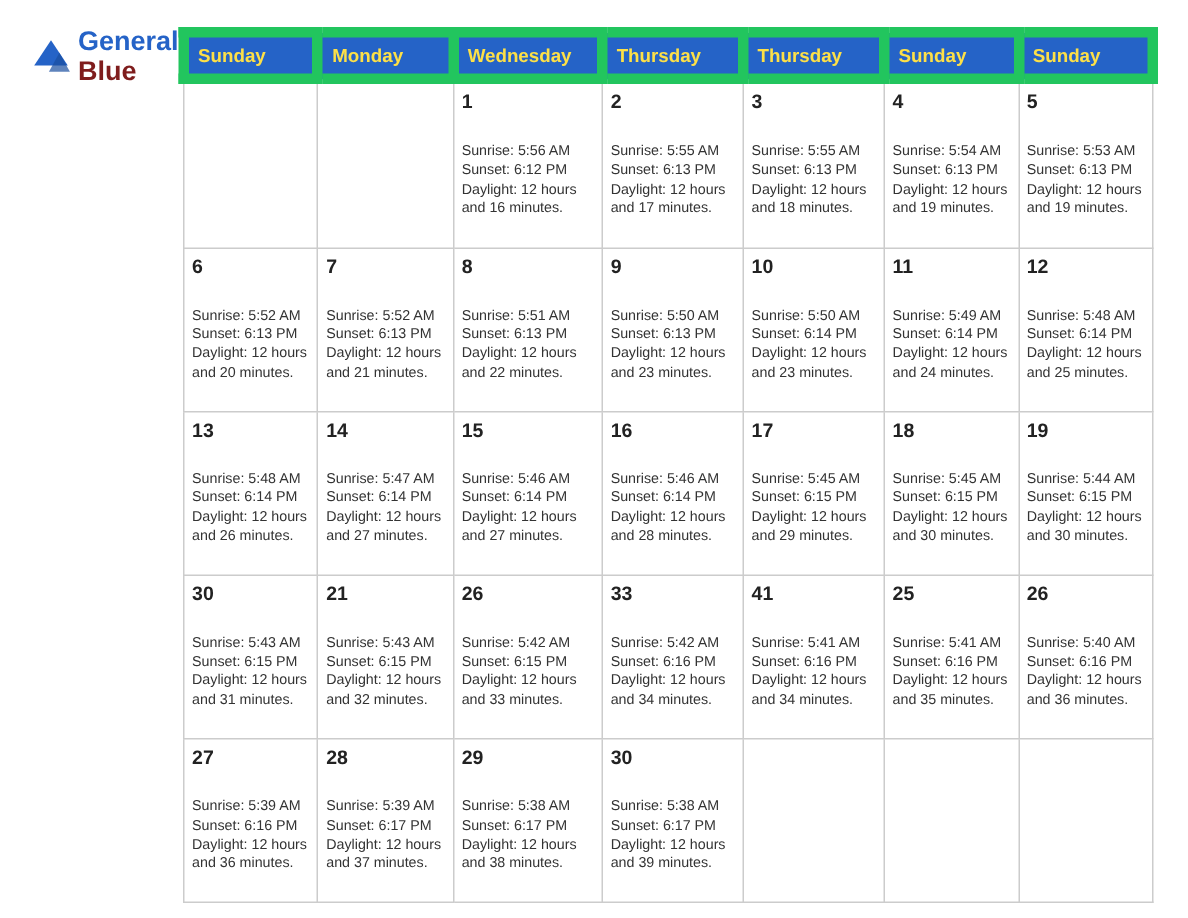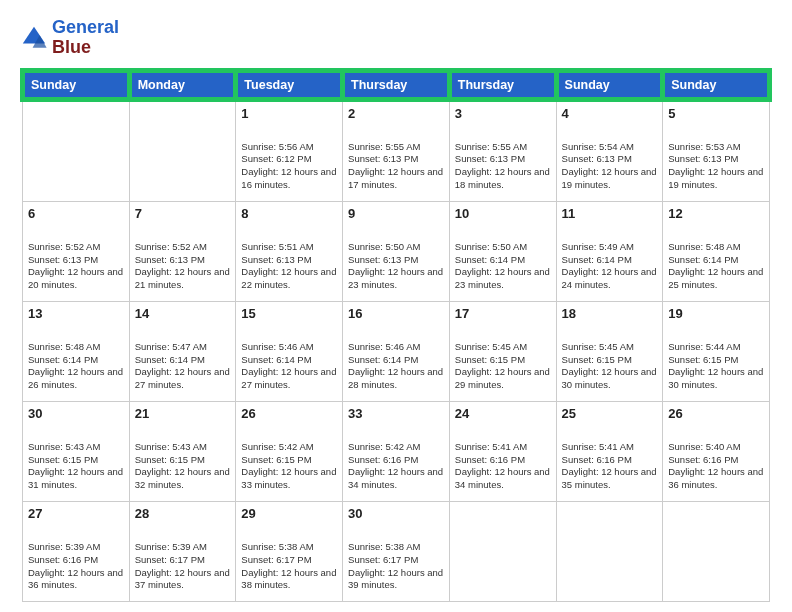--- a/index.html
+++ b/index.html
@@ -8,21 +8,21 @@
       background: #fff;
       width: 792px;
       height: 612px;
       overflow: hidden;
     }
     .page {
       width: 792px;
       height: 612px;
       padding: 18px 20px 10px 20px;
       display: flex;
-      flex-direction: column;
+      flex-direction: row;
     }
     .header {
       display: flex;
       justify-content: space-between;
       align-items: flex-start;
       margin-bottom: 10px;
     }
     .logo {
       display: flex;
       align-items: center;
@@ -53,26 +53,26 @@
       font-size: 14px;
       color: #444;
     }
     .calendar {
       width: 100%;
       border-collapse: collapse;
       flex: 1;
     }
     .calendar th {
       background: #2563c7;
-      color: #ffffff;
+      color: #fde047;
       text-align: left;
       padding: 5px 6px;
       font-size: 12.5px;
       font-weight: bold;
-      border: 5px solid #22c55e;
+      border: 7px solid #22c55e;
     }
     .calendar td {
       border: 1px solid #ccc;
       vertical-align: top;
       padding: 4px 5px;
       width: 107px;
       height: 82px;
       font-size: 10px;
       color: #222;
       background: #fff;
@@ -112,21 +112,21 @@
       <div class="month-title"></div>
       <div class="subtitle"></div>
     </div>
   </div>
 
   <table class="calendar">
     <thead>
       <tr>
       <th>Sunday</th>
           <th>Monday</th>
-          <th>Tuesday</th>
+          <th>Wednesday</th>
           <th>Thursday</th>
           <th>Thursday</th>
           <th>Sunday</th>
           <th>Sunday</th>
         </tr>
     </thead>
     <tbody id="calendar-body">
     <tr>
           <td class="empty-cell"></td>
           <td class="empty-cell"></td>
@@ -222,21 +222,21 @@
           </td>
           <td>
             <span class="day-number">26</span>
             <div class="day-info">Sunrise: 5:42 AM<br>Sunset: 6:15 PM<br>Daylight: 12 hours and 33 minutes.</div>
           </td>
           <td>
             <span class="day-number">33</span>
             <div class="day-info">Sunrise: 5:42 AM<br>Sunset: 6:16 PM<br>Daylight: 12 hours and 34 minutes.</div>
           </td>
           <td>
-            <span class="day-number">24</span>
+            <span class="day-number">41</span>
             <div class="day-info">Sunrise: 5:41 AM<br>Sunset: 6:16 PM<br>Daylight: 12 hours and 34 minutes.</div>
           </td>
           <td>
             <span class="day-number">25</span>
             <div class="day-info">Sunrise: 5:41 AM<br>Sunset: 6:16 PM<br>Daylight: 12 hours and 35 minutes.</div>
           </td>
           <td>
             <span class="day-number">26</span>
             <div class="day-info">Sunrise: 5:40 AM<br>Sunset: 6:16 PM<br>Daylight: 12 hours and 36 minutes.</div>
           </td>

